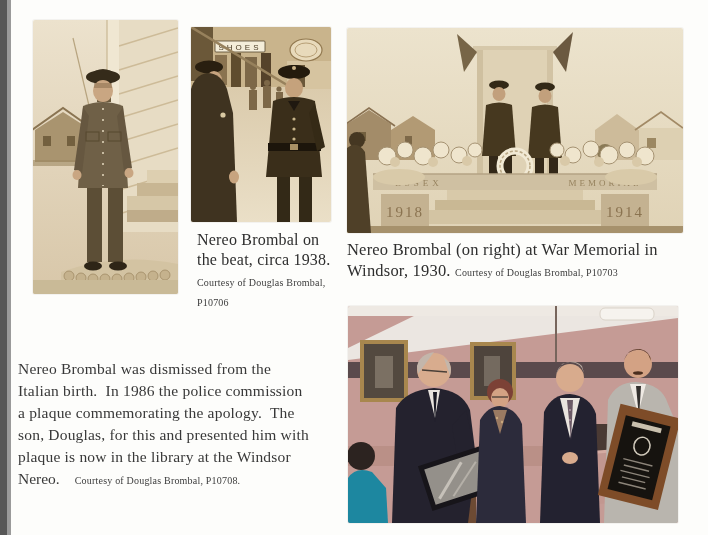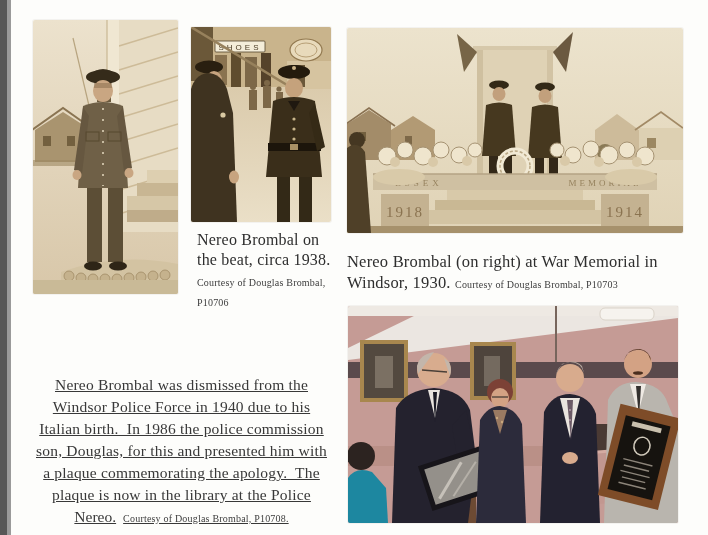--- a/index.html
+++ b/index.html
@@ -16,27 +16,27 @@
 
   .photo-1{left:33px;top:20px;width:145px;height:274px;}
   .photo-2{left:191px;top:27px;width:140px;height:195px;}
   .photo-3{left:347px;top:28px;width:336px;height:205px;}
   .photo-4{left:348px;top:306px;width:330px;height:217px;}
 
   .caption{position:absolute;font-size:16px;line-height:1.28;color:#2e2e2e;letter-spacing:.2px;}
   .caption .credit{font-size:10px;letter-spacing:.2px;color:#3c3c3c;}
   .caption-1{left:35px;top:301px;width:172px;}
   .caption-2{left:197px;top:230px;width:146px;}
-  .caption-3{left:347px;top:239px;width:336px;font-size:16.5px;margin-top:12px;}
-
-  .body-text{position:absolute;left:18px;top:374px;width:327px;text-align:center;
-             font-size:15.5px;color:#383838;text-decoration:underline;}
+  .caption-3{left:347px;top:239px;width:336px;font-size:16.5px;}
+
+  .body-text{position:absolute;left:18px;top:358px;width:327px;text-align:left;
+             font-size:15.5px;color:#383838;}
   .body-line{white-space:pre;line-height:22px;height:22px;letter-spacing:.2px;}
   .body-last{line-height:22px;height:22px;}
-  .body-last .credit{font-size:10px;color:#3c3c3c;margin-left:7px;letter-spacing:.2px;}
+  .body-last .credit{font-size:10px;color:#3c3c3c;margin-left:15px;letter-spacing:.2px;}
 </style>
 </head>
 <body>
 
 <div class="page">
   <div class="edge edge-dark"></div>
   <div class="edge edge-light"></div>
 
   <div class="photo photo-1">
     <svg width="145" height="274" viewBox="0 0 145 274">
@@ -373,22 +373,21 @@
     <span class="credit">Courtesy of Douglas Brombal, P10706</span>
   </div>
 
   <div class="caption caption-3">
     <span>Nereo Brombal (on right) at War Memorial in Windsor, 1930.</span>
     <span class="credit">Courtesy of Douglas Brombal, P10703</span>
   </div>
 
   <div class="body-text">
     <div class="body-line">Nereo Brombal was dismissed from the</div>
-    <div class="body-line">Windsor Police Force in 1940 due to his</div>
     <div class="body-line">Italian birth.  In 1986 the police commission</div>
+    <div class="body-line">a plaque commemorating the apology.  The</div>
     <div class="body-line">son, Douglas, for this and presented him with</div>
-    <div class="body-line">a plaque commemorating the apology.  The</div>
-    <div class="body-line">plaque is now in the library at the Police</div>
+    <div class="body-line">plaque is now in the library at the Windsor</div>
     <div class="body-last">
       <span>Nereo.</span><span class="credit">Courtesy of Douglas Brombal, P10708.</span>
     </div>
   </div>
 </div>
 
 </body></html>

